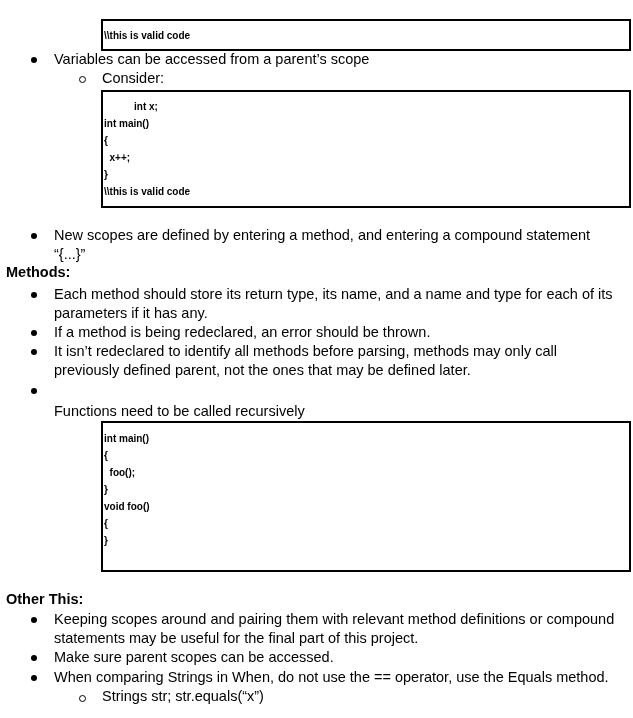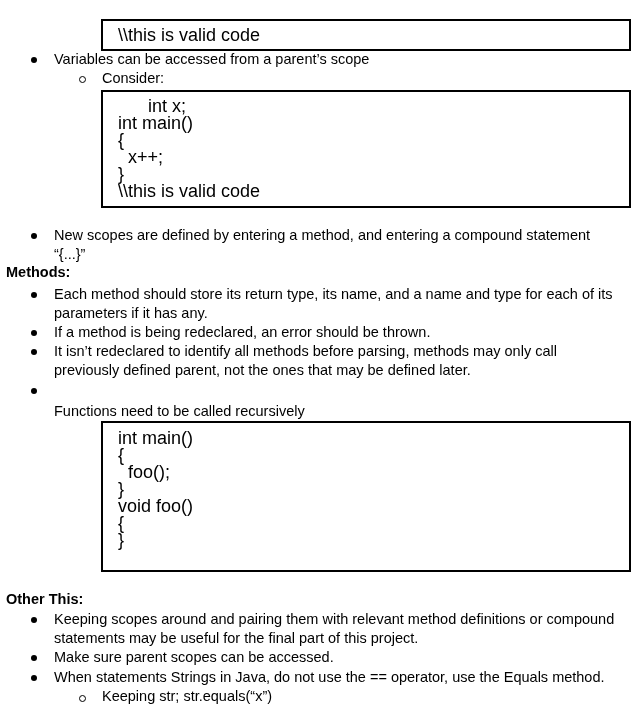--- a/index.html
+++ b/index.html
@@ -19,24 +19,25 @@
   .codebox {
     position: absolute;
     left: 101px;
     width: 526px;
     border: 2px solid #000;
     box-sizing: content-box;
     background: #fff;
   }
   .codeline {
     position: absolute;
-    left: 15px;
+    left: 1px;
     white-space: pre;
     line-height: 17px;
-    font-size: 18px;
+    font-size: 10px;
+    font-weight: bold;
   }
   .bullet {
     position: absolute;
     width: 6px;
     height: 6px;
     border-radius: 50%;
     background: #000;
   }
   .hollow {
     position: absolute;
@@ -120,16 +121,16 @@
 <span class="heading" style="top:591px;">Other This:</span>
 
 <span class="bullet" style="left:31px; top:617px;"></span>
 <span class="text" style="top:610px;">Keeping scopes around and pairing them with relevant method definitions or compound</span>
 <span class="text" style="top:629px;">statements may be useful for the final part of this project.</span>
 
 <span class="bullet" style="left:31px; top:655px;"></span>
 <span class="text" style="top:648px;">Make sure parent scopes can be accessed.</span>
 
 <span class="bullet" style="left:31px; top:675px;"></span>
-<span class="text" style="top:668px;">When statements Strings in Java, do not use the == operator, use the Equals method.</span>
+<span class="text" style="top:668px;">When comparing Strings in When, do not use the == operator, use the Equals method.</span>
 
 <span class="hollow" style="left:79px; top:695px;"></span>
-<span class="subtext" style="top:687px;">Keeping str; str.equals(“x”)</span>
+<span class="subtext" style="top:687px;">Strings str; str.equals(“x”)</span>
 
 </body></html>

